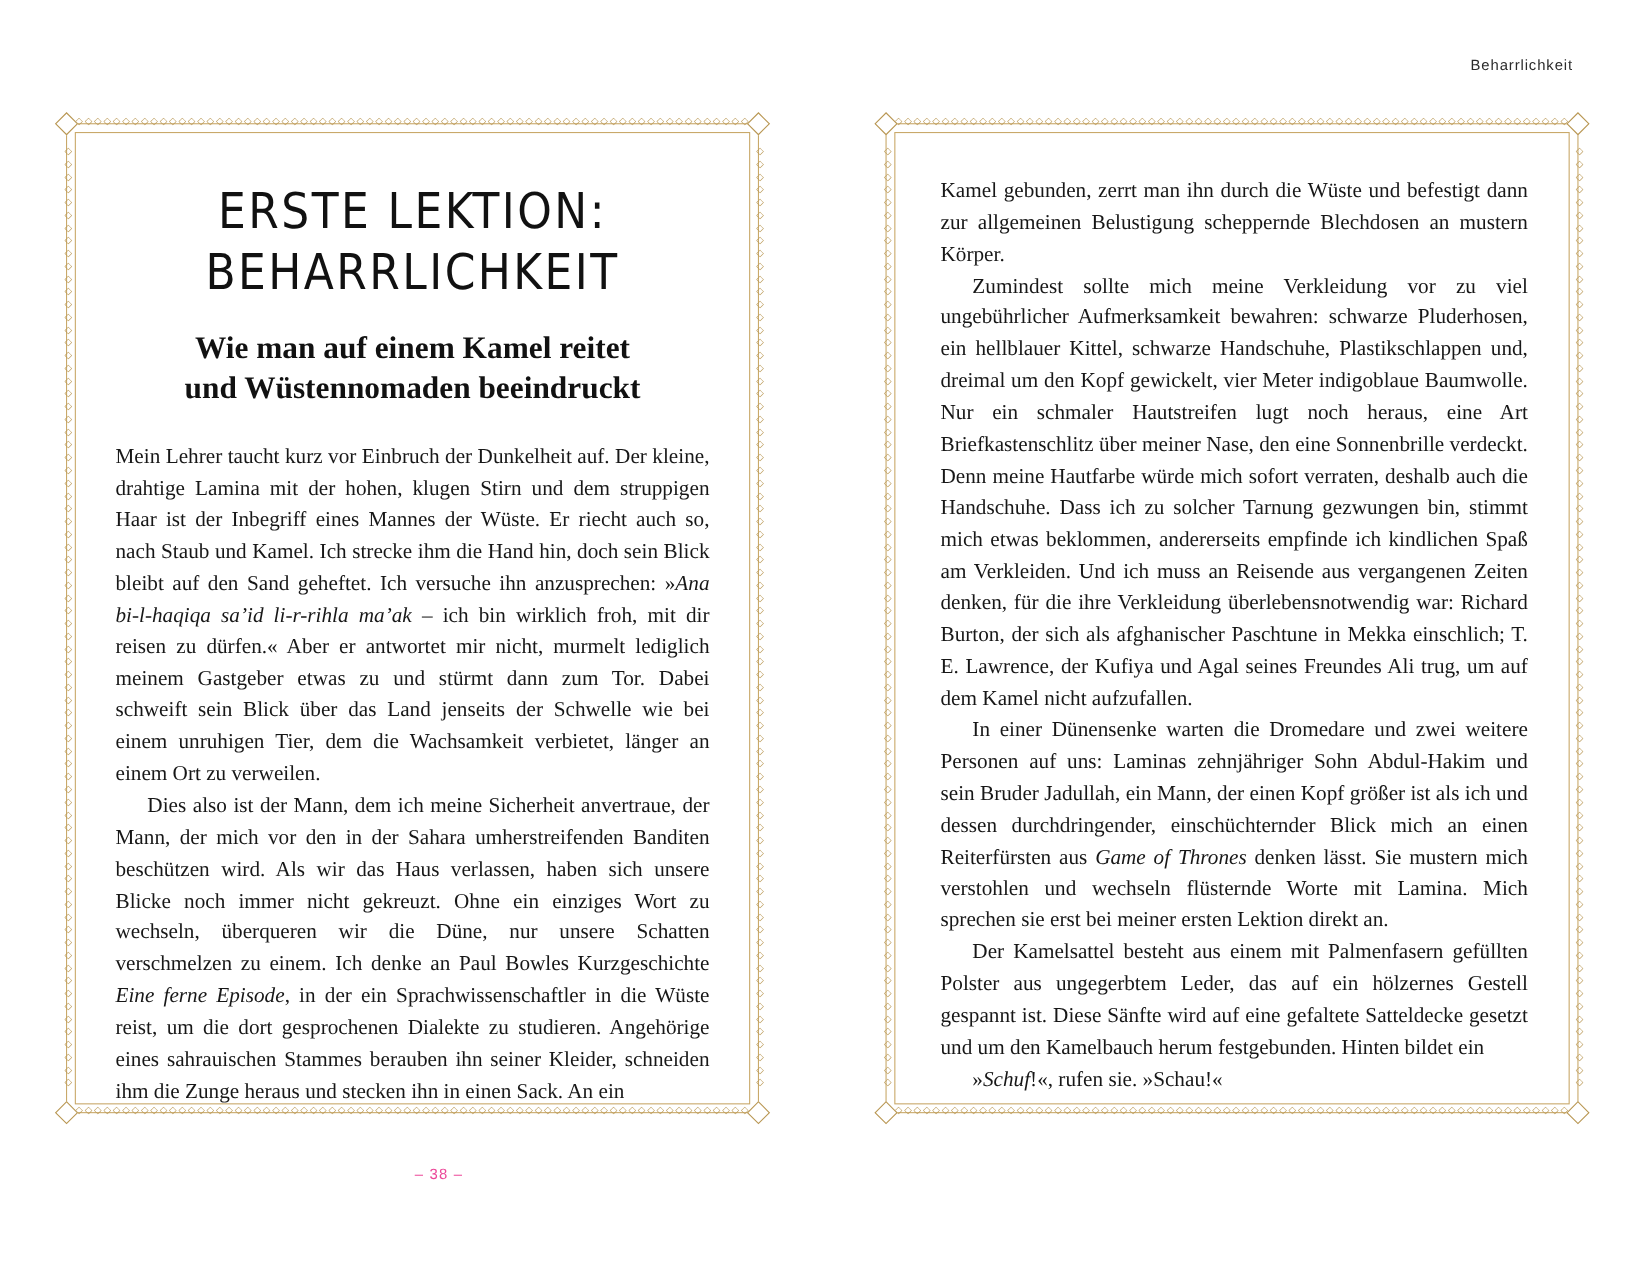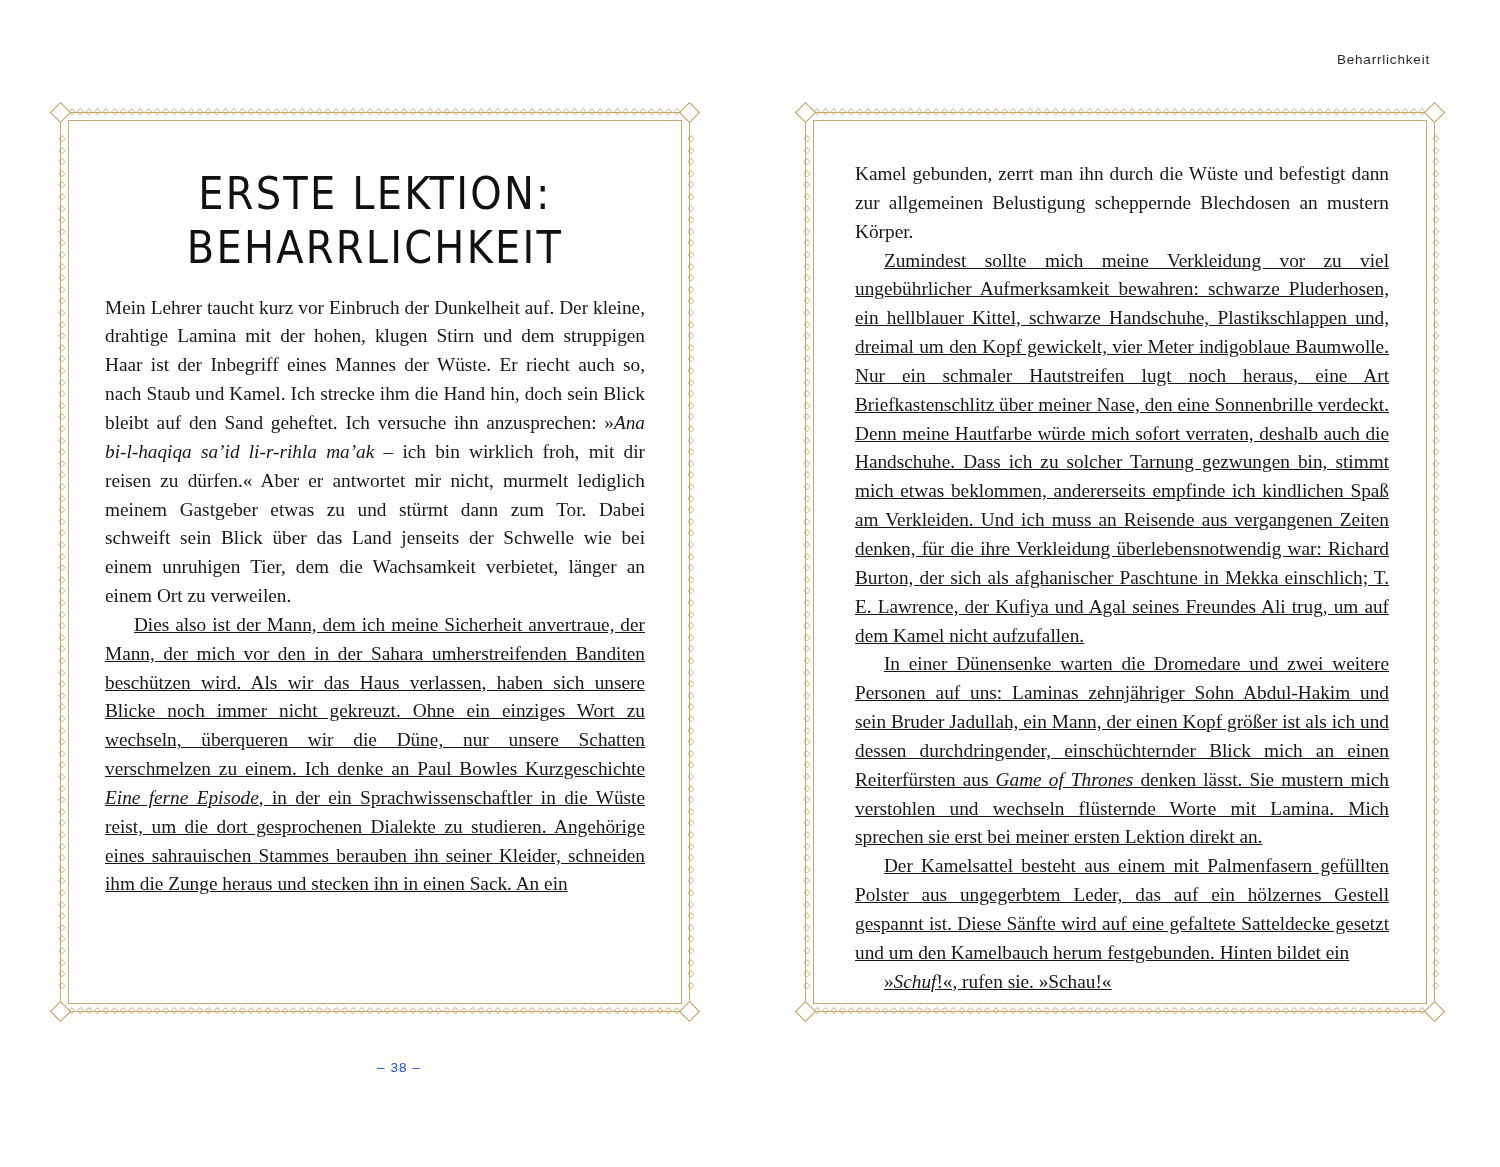--- a/index.html
+++ b/index.html
@@ -146,36 +146,36 @@
 
   p.body {
     font-size: 19.3px;
     line-height: 1.495;
     text-align: justify;
     margin: 0;
     hyphens: manual;
     color: #171717;
   }
   p.body.first { margin-top: 30px; text-indent: 0; }
-  p.body.indent { text-indent: 1.5em; text-decoration: underline; }
+  p.body.indent { text-indent: 1.5em; }
   .page-right p.body.first { margin-top: 0; }
 
   em { font-style: italic; }
 
   
   .folio {
     position: absolute;
     bottom: 92px;
     left: 0;
     right: 0;
     text-align: center;
     font-family: "Liberation Sans", sans-serif;
     font-size: 13.5px;
     letter-spacing: 0.08em;
-    color: #1d4ed8;
+    color: #ec4899;
     padding-left: 48px;
   }
 </style>
 </head>
 <body>
 
 <div class="spread">
 
   <div class="page page-left">
 
@@ -189,20 +189,24 @@
       <div class="corner tl"></div>
       <div class="corner tr"></div>
       <div class="corner bl"></div>
       <div class="corner br"></div>
 
       <div class="content">
         <h1 class="chapter-title">
           <span class="line">ERSTE LEKTION:</span>
           <span class="line">BEHARRLICHKEIT</span>
         </h1>
+        <h2 class="chapter-subtitle">
+          <span class="line">Wie man auf einem Kamel reitet</span>
+          <span class="line">und Wüstennomaden beeindruckt</span>
+        </h2>
         <div id="left-paragraphs">
             <p class="body first">Mein Lehrer taucht kurz vor Einbruch der Dunkelheit auf. Der kleine, drahtige Lamina mit der hohen, klugen Stirn und dem struppigen Haar ist der Inbegriff eines Mannes der Wüste. Er riecht auch so, nach Staub und Kamel. Ich strecke ihm die Hand hin, doch sein Blick bleibt auf den Sand geheftet. Ich versuche ihn anzusprechen: »<em>Ana bi-l-haqiqa sa’id li-r-rihla ma’ak</em> – ich bin wirklich froh, mit dir reisen zu dürfen.« Aber er antwortet mir nicht, murmelt lediglich meinem Gastgeber etwas zu und stürmt dann zum Tor. Dabei schweift sein Blick über das Land jenseits der Schwelle wie bei einem unruhigen Tier, dem die Wachsamkeit verbietet, länger an einem Ort zu verweilen.</p>
             <p class="body indent">Dies also ist der Mann, dem ich meine Sicherheit anvertraue, der Mann, der mich vor den in der Sahara umherstreifenden Banditen beschützen wird. Als wir das Haus verlassen, haben sich unsere Blicke noch immer nicht gekreuzt. Ohne ein einziges Wort zu wechseln, überqueren wir die Düne, nur unsere Schatten verschmelzen zu einem. Ich denke an Paul Bowles Kurzgeschichte <em>Eine ferne Episode</em>, in der ein Sprachwissenschaftler in die Wüste reist, um die dort gesprochenen Dialekte zu studieren. Angehörige eines sahrauischen Stammes berauben ihn seiner Kleider, schneiden ihm die Zunge heraus und stecken ihn in einen Sack. An ein</p>
           </div>
       </div>
     </div>
 
     <div class="folio">– 38 –</div>
   </div>
 

